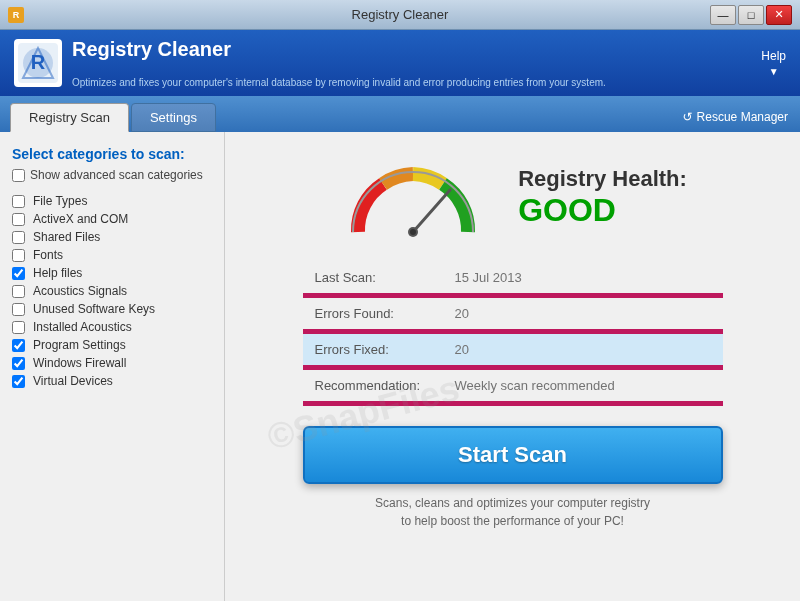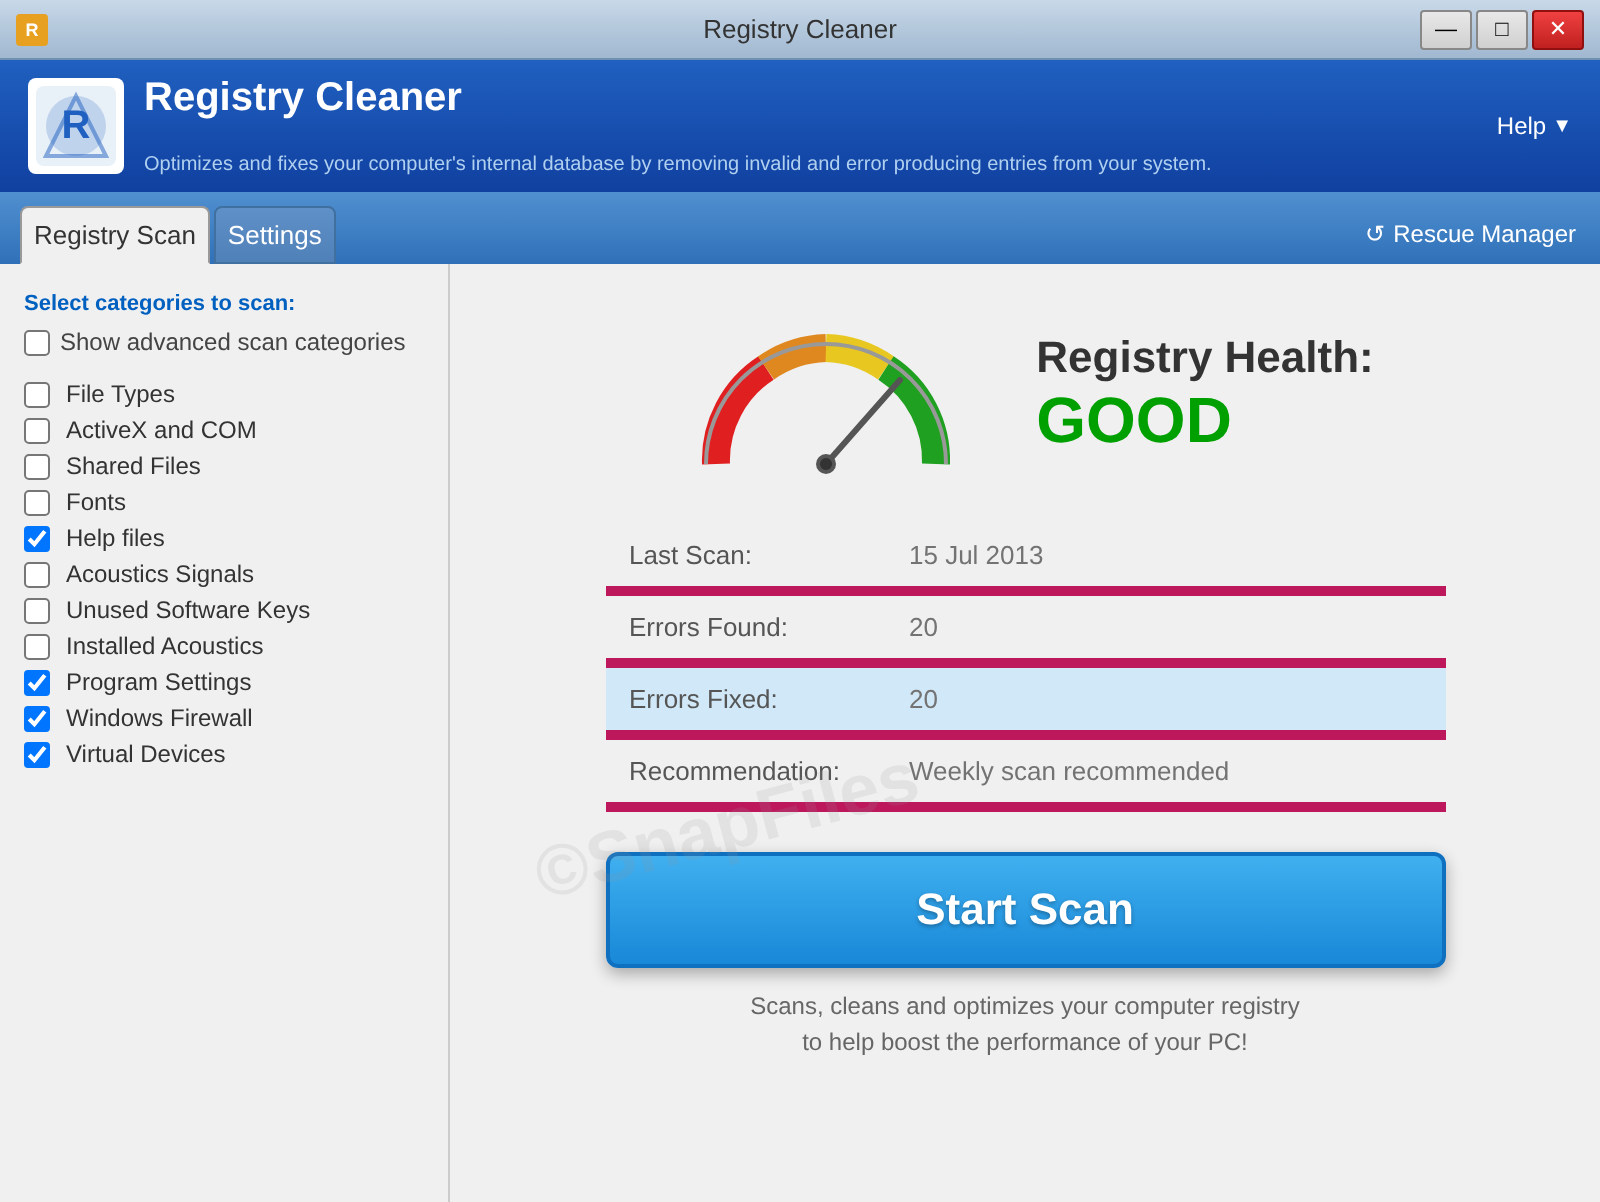--- a/index.html
+++ b/index.html
@@ -31,35 +31,35 @@
       display: flex;
       align-items: center;
       justify-content: space-between;
     }
     .app-header-left { display: flex; align-items: center; gap: 10px; }
     .app-logo { width: 48px; height: 48px; background: #fff; border-radius: 4px; display: flex; align-items: center; justify-content: center; }
     .app-logo-inner { width: 40px; height: 40px; }
     .app-title-section {}
     .app-title { color: white; font-size: 20px; font-weight: bold; }
     .app-subtitle { color: #b0d0f0; font-size: 10px; margin-top: 16px; }
-    .help-btn { color: white; font-size: 12px; cursor: pointer; display: flex; align-items: center; gap: 3px; }
+    .help-btn { color: white; font-size: 12px; cursor: pointer; display: flex; align-items: center; gap: 3px; flex-direction: column; }
     .help-arrow { font-size: 10px; }
 
     
     .tab-bar {
       background: linear-gradient(to bottom, #5090d0, #3070b8);
       padding: 0 0 0 10px;
       display: flex;
       align-items: flex-end;
       justify-content: space-between;
       height: 36px;
     }
     .tabs { display: flex; align-items: flex-end; gap: 2px; }
     .tab {
-      padding: 6px 6px;
+      padding: 6px 18px;
       font-size: 13px;
       cursor: pointer;
       border-radius: 4px 4px 0 0;
       border: 1px solid transparent;
     }
     .tab.active {
       background: #f0f0f0;
       color: #333;
       border-color: #999;
       border-bottom-color: #f0f0f0;
@@ -89,21 +89,21 @@
 
     
     .left-panel {
       width: 225px;
       background: #f0f0f0;
       padding: 14px 12px;
       border-right: 1px solid #ccc;
       overflow-y: auto;
     }
     .panel-title {
-      font-size: 11px;
+      font-size: 14px;
       font-weight: bold;
       color: #0060c0;
       margin-bottom: 6px;
     }
     .show-advanced { display: flex; align-items: center; gap: 5px; margin-bottom: 10px; font-size: 12px; color: #444; }
     .show-advanced input { width: 13px; height: 13px; }
     .category-list { list-style: none; }
     .category-item { display: flex; align-items: center; gap: 8px; padding: 2px 0; font-size: 12px; color: #333; }
     .category-item input[type=checkbox] { width: 13px; height: 13px; }
     .watermark {

